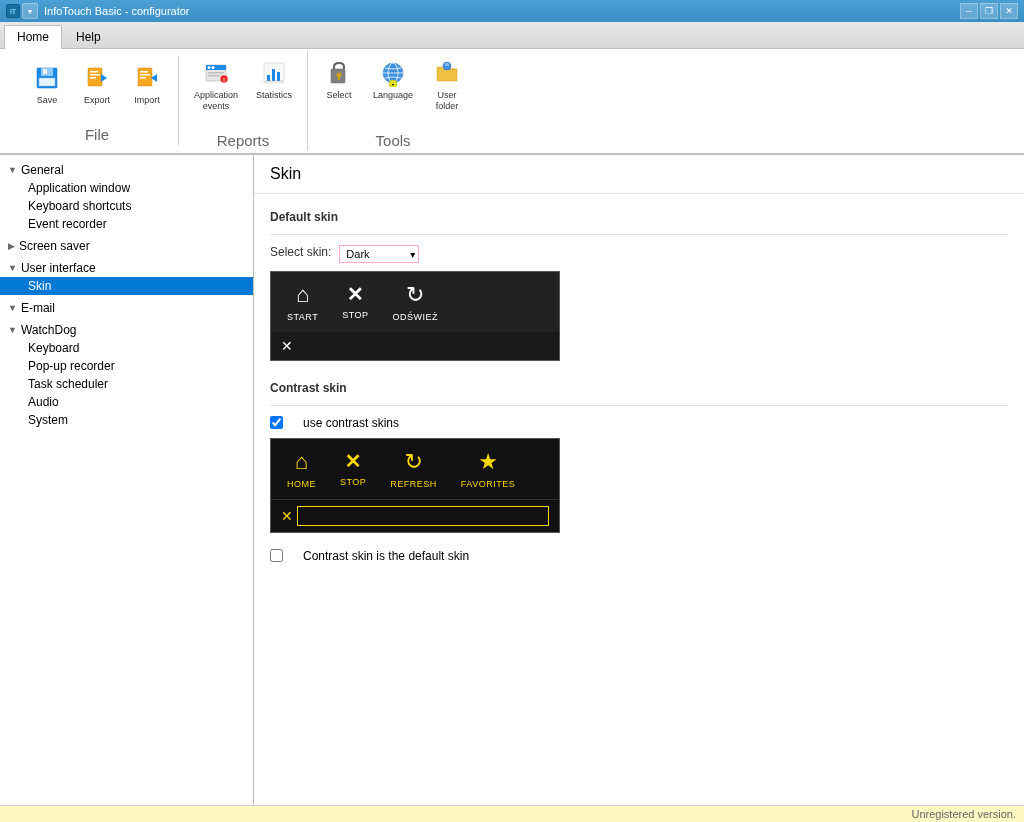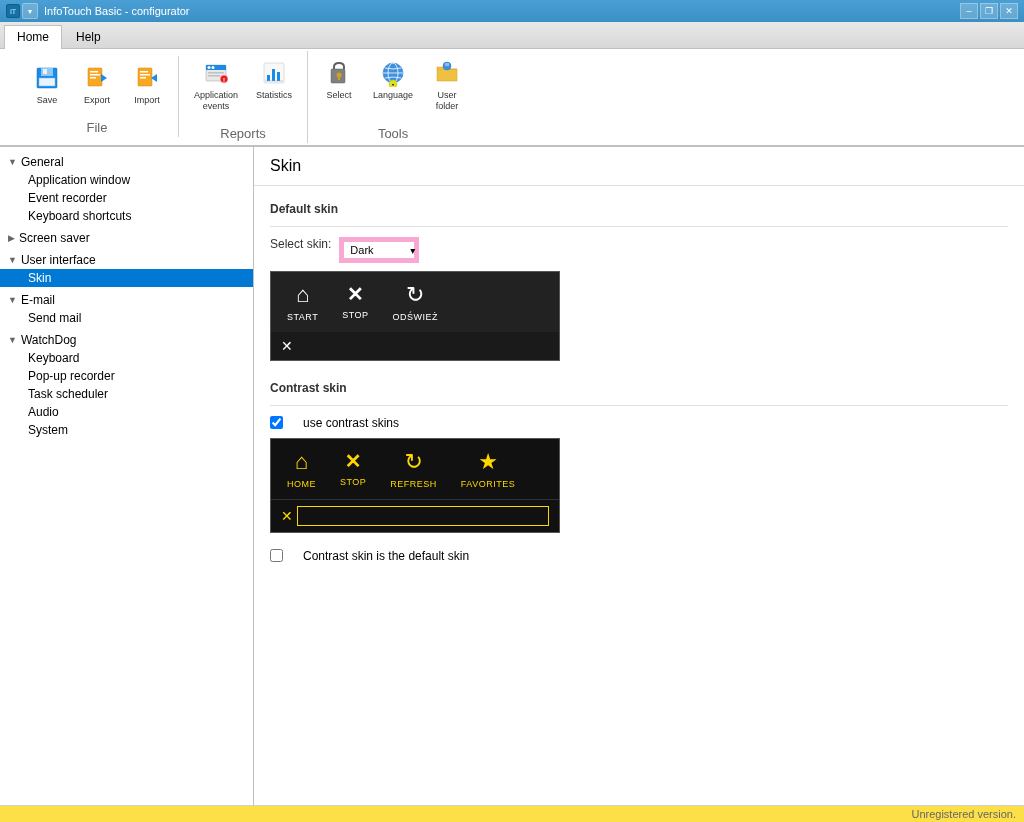--- a/index.html
+++ b/index.html
@@ -12,21 +12,21 @@
     .title-btn { width: 18px; height: 16px; background: rgba(255,255,255,0.2); border: 1px solid rgba(255,255,255,0.3); cursor: pointer; display: flex; align-items: center; justify-content: center; font-size: 9px; color: white; }
     .ribbon-tabs { display: flex; align-items: flex-end; padding-left: 36px; }
     .ribbon-tab { padding: 4px 12px; font-size: 12px; cursor: pointer; border: 1px solid transparent; border-bottom: none; margin-right: 1px; background: transparent; }
     .ribbon-tab.active { background: #fff; border-color: #c0c0c0; border-bottom-color: #fff; margin-bottom: -1px; padding-bottom: 5px; }
     .quick-btn { width: 18px; height: 18px; background: linear-gradient(to bottom, #c8dff0, #a8c8e0); border: 1px solid #80a8c0; border-radius: 2px; cursor: pointer; margin-right: 2px; display: flex; align-items: center; justify-content: center; font-size: 8px; }
     .ribbon-toolbar-area { position: relative; }
 
     .ribbon-content { background: white; border-bottom: 1px solid #c0c0c0; display: flex; align-items: center; padding: 2px 16px; }
     .ribbon-group { display: flex; flex-direction: column; align-items: center; padding: 2px 8px; border-right: 1px solid #d0d0d0; }
     .ribbon-group:last-child { border-right: none; }
-    .ribbon-group-label { font-size: 13px; color: #666; margin-top: 10px; }
+    .ribbon-group-label { font-size: 15px; color: #666; margin-top: 16px; }
     .ribbon-items { display: flex; gap: 4px; }
     .ribbon-btn { display: flex; flex-direction: column; align-items: center; cursor: pointer; padding: 3px 6px; border: 1px solid transparent; border-radius: 2px; min-width: 40px; }
     .ribbon-btn .icon-area { width: 32px; height: 32px; display: flex; align-items: center; justify-content: center; }
     .ribbon-btn-label { font-size: 9px; color: #333; text-align: center; margin-top: 1px; line-height: 1.2; }
 
     
     .main-area { display: flex; flex: 1; overflow: hidden; }
 
     
     .sidebar { width: 254px; background: white; border-right: 1px solid #c0c0c0; overflow-y: auto; padding: 4px 0; }
@@ -41,21 +41,21 @@
     .content-header { padding: 10px 16px; font-size: 16px; font-weight: 300; border-bottom: 1px solid #e0e0e0; }
     .content-body { padding: 16px; }
 
     .section { margin-bottom: 20px; }
     .section-title { font-size: 12px; font-weight: 600; margin-bottom: 10px; color: #333; }
     .section-divider { height: 1px; background: #e0e0e0; margin-bottom: 10px; }
 
     .form-row { display: flex; margin-bottom: 8px; }
     .form-label { margin-right: 8px; color: #333; }
 
-    .select-box { padding: 2px 20px 2px 6px; border: 5px solid #f9a8d4; background: white; font-size: 11px; cursor: pointer; appearance: none; position: relative; min-width: 80px; }
+    .select-box { padding: 2px 20px 2px 6px; border: 1px solid #f9a8d4; background: white; font-size: 11px; cursor: pointer; appearance: none; position: relative; min-width: 80px; }
     .select-wrapper { position: relative; display: inline-block; }
     .select-wrapper::after { content: '▾'; position: absolute; right: 4px; top: 50%; transform: translateY(-50%); pointer-events: none; font-size: 10px; }
 
     
     .skin-preview { width: 290px; background: #1e1e1e; border: 1px solid #555; padding: 0; overflow: hidden; margin-bottom: 16px; }
     .skin-preview-toolbar { display: flex; padding: 10px 16px; gap: 24px; background: #222; }
     .skin-icon-btn { display: flex; flex-direction: column; align-items: center; color: white; font-size: 10px; gap: 4px; }
     .skin-icon { font-size: 22px; color: white; }
     .skin-icon-label { font-size: 9px; letter-spacing: 0.5px; }
     .skin-preview-footer { background: #1a1a1a; padding: 6px 10px; }
@@ -68,21 +68,21 @@
     .skin-icon-yellow { font-size: 22px; color: #ffd700; }
     .skin-icon-label-yellow { font-size: 9px; letter-spacing: 0.5px; color: #ffd700; }
     .skin-preview-yellow-footer { background: #111; padding: 6px 10px; border-top: 1px solid #333; }
     .skin-close-btn-yellow { color: #ffd700; font-size: 14px; }
     .yellow-input { background: #111; border: 1px solid #ffd700; height: 20px; flex: 1; margin-left: 4px; }
 
     .checkbox-row { display: flex; align-items: center; gap: 20px; margin-bottom: 8px; }
     input[type="checkbox"] { width: 13px; height: 13px; cursor: pointer; }
 
     
-    .status-bar { background: #fde047; border-top: 1px solid #d0d0d0; padding: 2px 8px; display: flex; justify-content: flex-end; font-size: 11px; color: #666; }
+    .status-bar { background: #fef9c3; border-top: 1px solid #d0d0d0; padding: 2px 8px; display: flex; justify-content: flex-end; font-size: 11px; color: #666; }
 
     
     .svg-icon { width: 28px; height: 28px; }
   </style>
 </head>
 <body>
 
 <div style="position:relative; display:flex; flex-direction:column; height:822px; width:1024px;">
 
   <div class="title-bar" style="position:relative;">
@@ -237,24 +237,24 @@
       <div class="tree-item">
         <div class="tree-group-header">
           <span class="tree-expand">▼</span>
           <span>General</span>
         </div>
         <div>
           <div class="tree-child">
             <span>Application window</span>
           </div>
           <div class="tree-child">
+            <span>Keyboard shortcuts</span>
+          </div>
+          <div class="tree-child">
             <span>Event recorder</span>
-          </div>
-          <div class="tree-child">
-            <span>Keyboard shortcuts</span>
           </div>
         </div>
       </div>
 
       <div class="tree-item">
         <div class="tree-group-header">
           <span class="tree-expand">▶</span>
           <span>Screen saver</span>
         </div>
       </div>
@@ -268,25 +268,20 @@
           <div class="tree-child active">
             <span>Skin</span>
           </div>
         </div>
       </div>
 
       <div class="tree-item">
         <div class="tree-group-header">
           <span class="tree-expand">▼</span>
           <span>E-mail</span>
-        </div>
-        <div>
-          <div class="tree-child">
-            <span>Send mail</span>
-          </div>
         </div>
       </div>
 
       <div class="tree-item">
         <div class="tree-group-header">
           <span class="tree-expand">▼</span>
           <span>WatchDog</span>
         </div>
         <div>
           <div class="tree-child">

